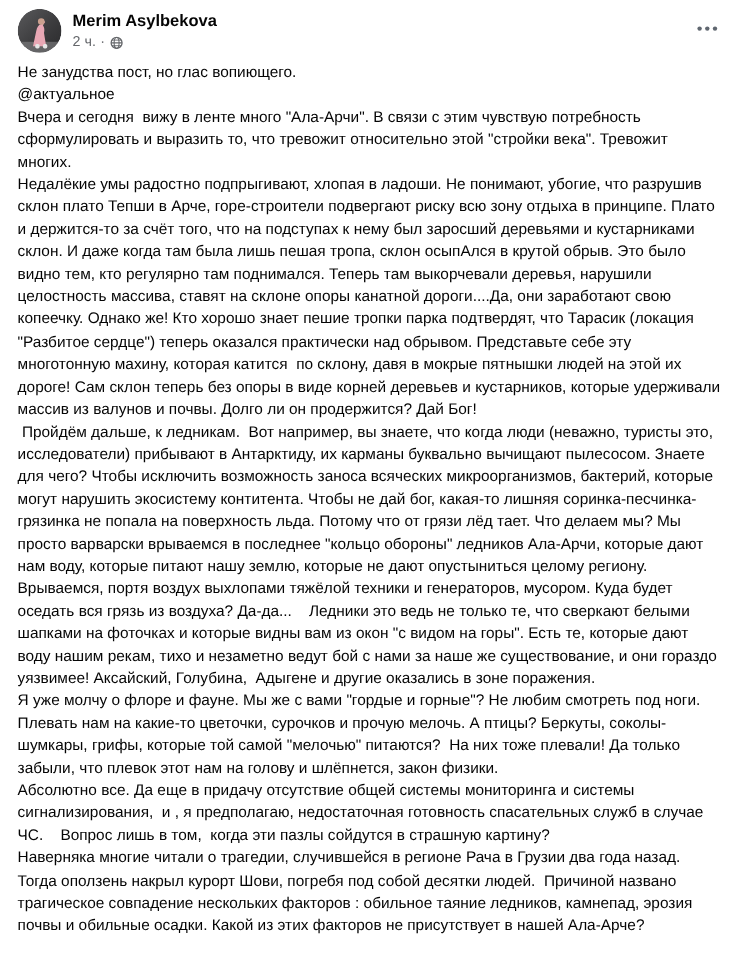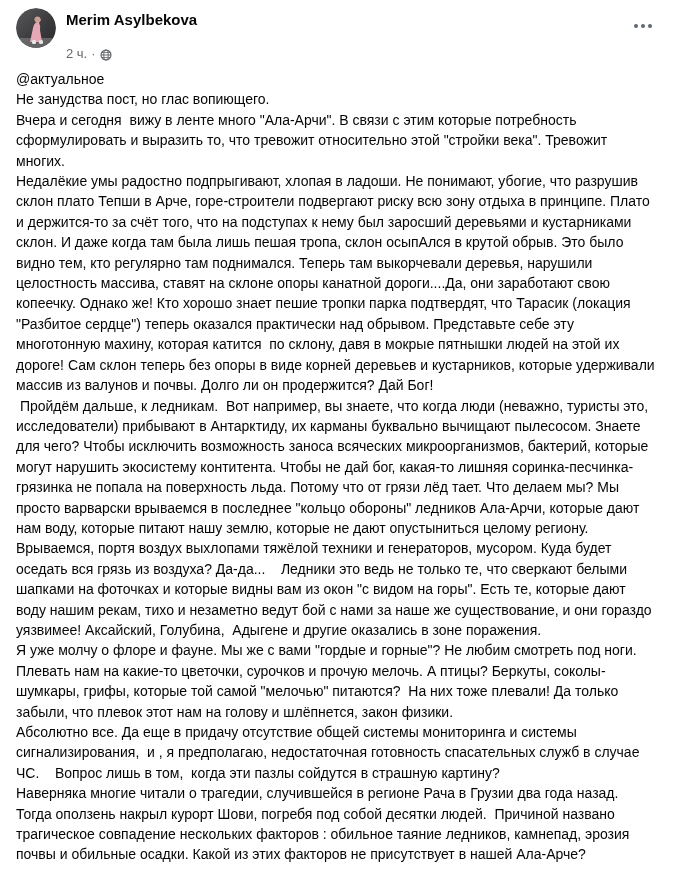--- a/index.html
+++ b/index.html
@@ -43,21 +43,21 @@
   .author-name {
     font-size: 15px;
     font-weight: 700;
     color: #050505;
     line-height: 19px;
     cursor: pointer;
   }
   .meta-row {
     display: flex;
     align-items: center;
-    margin-top: 17px;
+    margin-top: 1px;
     font-size: 13px;
     color: #65676B;
     line-height: 16px;
   }
   .meta-row .dot-sep {
     margin: 0 4px;
   }
   .globe-icon {
     display: inline-flex;
     align-items: center;
@@ -147,23 +147,23 @@
     <div class="more-button">
       <span style="display:flex;gap:3px;">
         <i></i>
           <i></i>
           <i></i>
       </span>
     </div>
   </div>
 
   <div class="post-body">
+    <div class="para">Не занудства пост, но глас вопиющего.</div>
     <div class="para">@актуальное</div>
-    <div class="para">Не занудства пост, но глас вопиющего.</div>
-    <div class="para">Вчера и сегодня  вижу в ленте много "Ала-Арчи". В связи с этим которые потребность сформулировать и выразить то, что тревожит относительно этой "стройки века". Тревожит многих.</div>
+    <div class="para">Вчера и сегодня  вижу в ленте много "Ала-Арчи". В связи с этим чувствую потребность сформулировать и выразить то, что тревожит относительно этой "стройки века". Тревожит многих.</div>
     <div class="para">Недалёкие умы радостно подпрыгивают, хлопая в ладоши. Не понимают, убогие, что разрушив склон плато Тепши в Арче, горе-строители подвергают риску всю зону отдыха в принципе. Плато и держится-то за счёт того, что на подступах к нему был заросший деревьями и кустарниками склон. И даже когда там была лишь пешая тропа, склон осыпАлся в крутой обрыв. Это было видно тем, кто регулярно там поднимался. Теперь там выкорчевали деревья, нарушили целостность массива, ставят на склоне опоры канатной дороги....Да, они заработают свою копеечку. Однако же! Кто хорошо знает пешие тропки парка подтвердят, что Тарасик (локация "Разбитое сердце") теперь оказался практически над обрывом. Представьте себе эту многотонную махину, которая катится  по склону, давя в мокрые пятнышки людей на этой их дороге! Сам склон теперь без опоры в виде корней деревьев и кустарников, которые удерживали массив из валунов и почвы. Долго ли он продержится? Дай Бог!</div>
     <div class="para"> Пройдём дальше, к ледникам.  Вот например, вы знаете, что когда люди (неважно, туристы это, исследователи) прибывают в Антарктиду, их карманы буквально вычищают пылесосом. Знаете для чего? Чтобы исключить возможность заноса всяческих микроорганизмов, бактерий, которые могут нарушить экосистему контитента. Чтобы не дай бог, какая-то лишняя соринка-песчинка-грязинка не попала на поверхность льда. Потому что от грязи лёд тает. Что делаем мы? Мы просто варварски врываемся в последнее "кольцо обороны" ледников Ала-Арчи, которые дают нам воду, которые питают нашу землю, которые не дают опустыниться целому региону. Врываемся, портя воздух выхлопами тяжёлой техники и генераторов, мусором. Куда будет оседать вся грязь из воздуха? Да-да...    Ледники это ведь не только те, что сверкают белыми шапками на фоточках и которые видны вам из окон "с видом на горы". Есть те, которые дают воду нашим рекам, тихо и незаметно ведут бой с нами за наше же существование, и они гораздо уязвимее! Аксайский, Голубина,  Адыгене и другие оказались в зоне поражения.</div>
     <div class="para">Я уже молчу о флоре и фауне. Мы же с вами "гордые и горные"? Не любим смотреть под ноги. Плевать нам на какие-то цветочки, сурочков и прочую мелочь. А птицы? Беркуты, соколы-шумкары, грифы, которые той самой "мелочью" питаются?  На них тоже плевали! Да только забыли, что плевок этот нам на голову и шлёпнется, закон физики.</div>
     <div class="para">Абсолютно все. Да еще в придачу отсутствие общей системы мониторинга и системы сигнализирования,  и , я предполагаю, недостаточная готовность спасательных служб в случае ЧС.    Вопрос лишь в том,  когда эти пазлы сойдутся в страшную картину?</div>
     <div class="para">Наверняка многие читали о трагедии, случившейся в регионе Рача в Грузии два года назад. Тогда оползень накрыл курорт Шови, погребя под собой десятки людей.  Причиной названо трагическое совпадение нескольких факторов : обильное таяние ледников, камнепад, эрозия почвы и обильные осадки. Какой из этих факторов не присутствует в нашей Ала-Арче?</div>
   </div>
 
 </div>
 
 </body></html>

